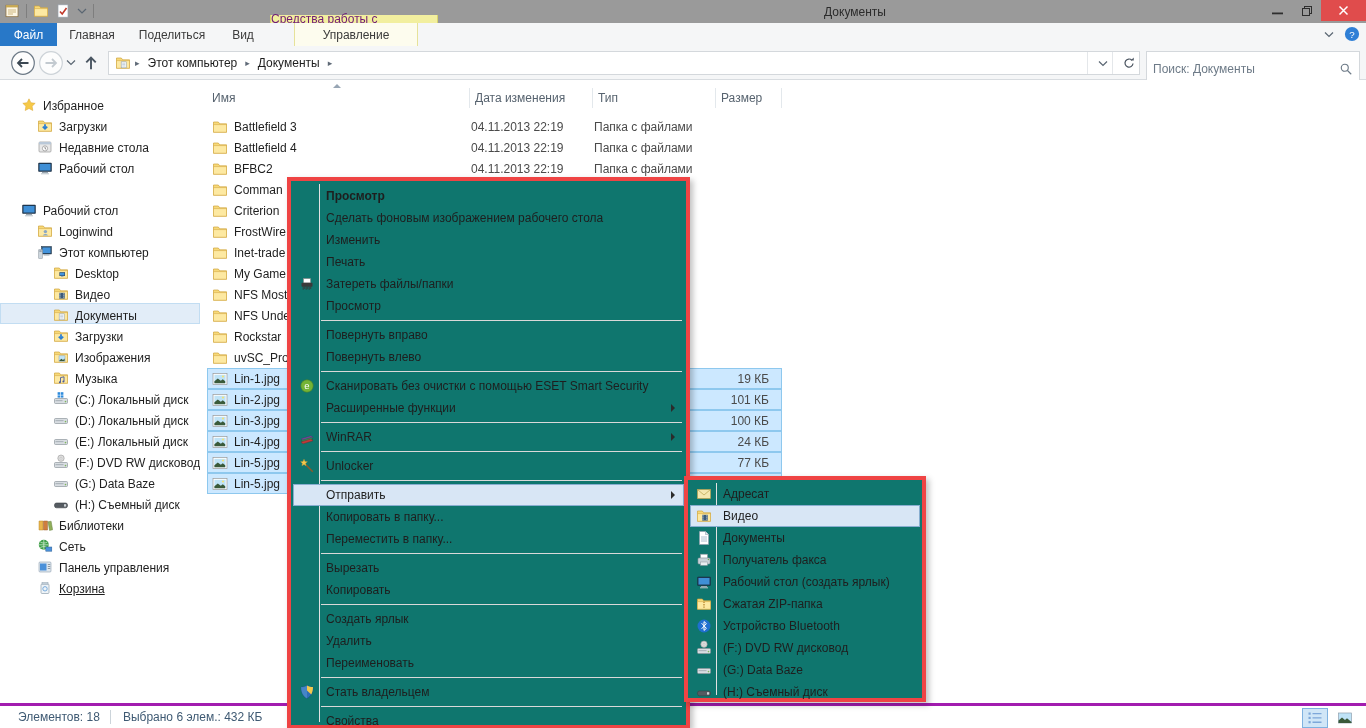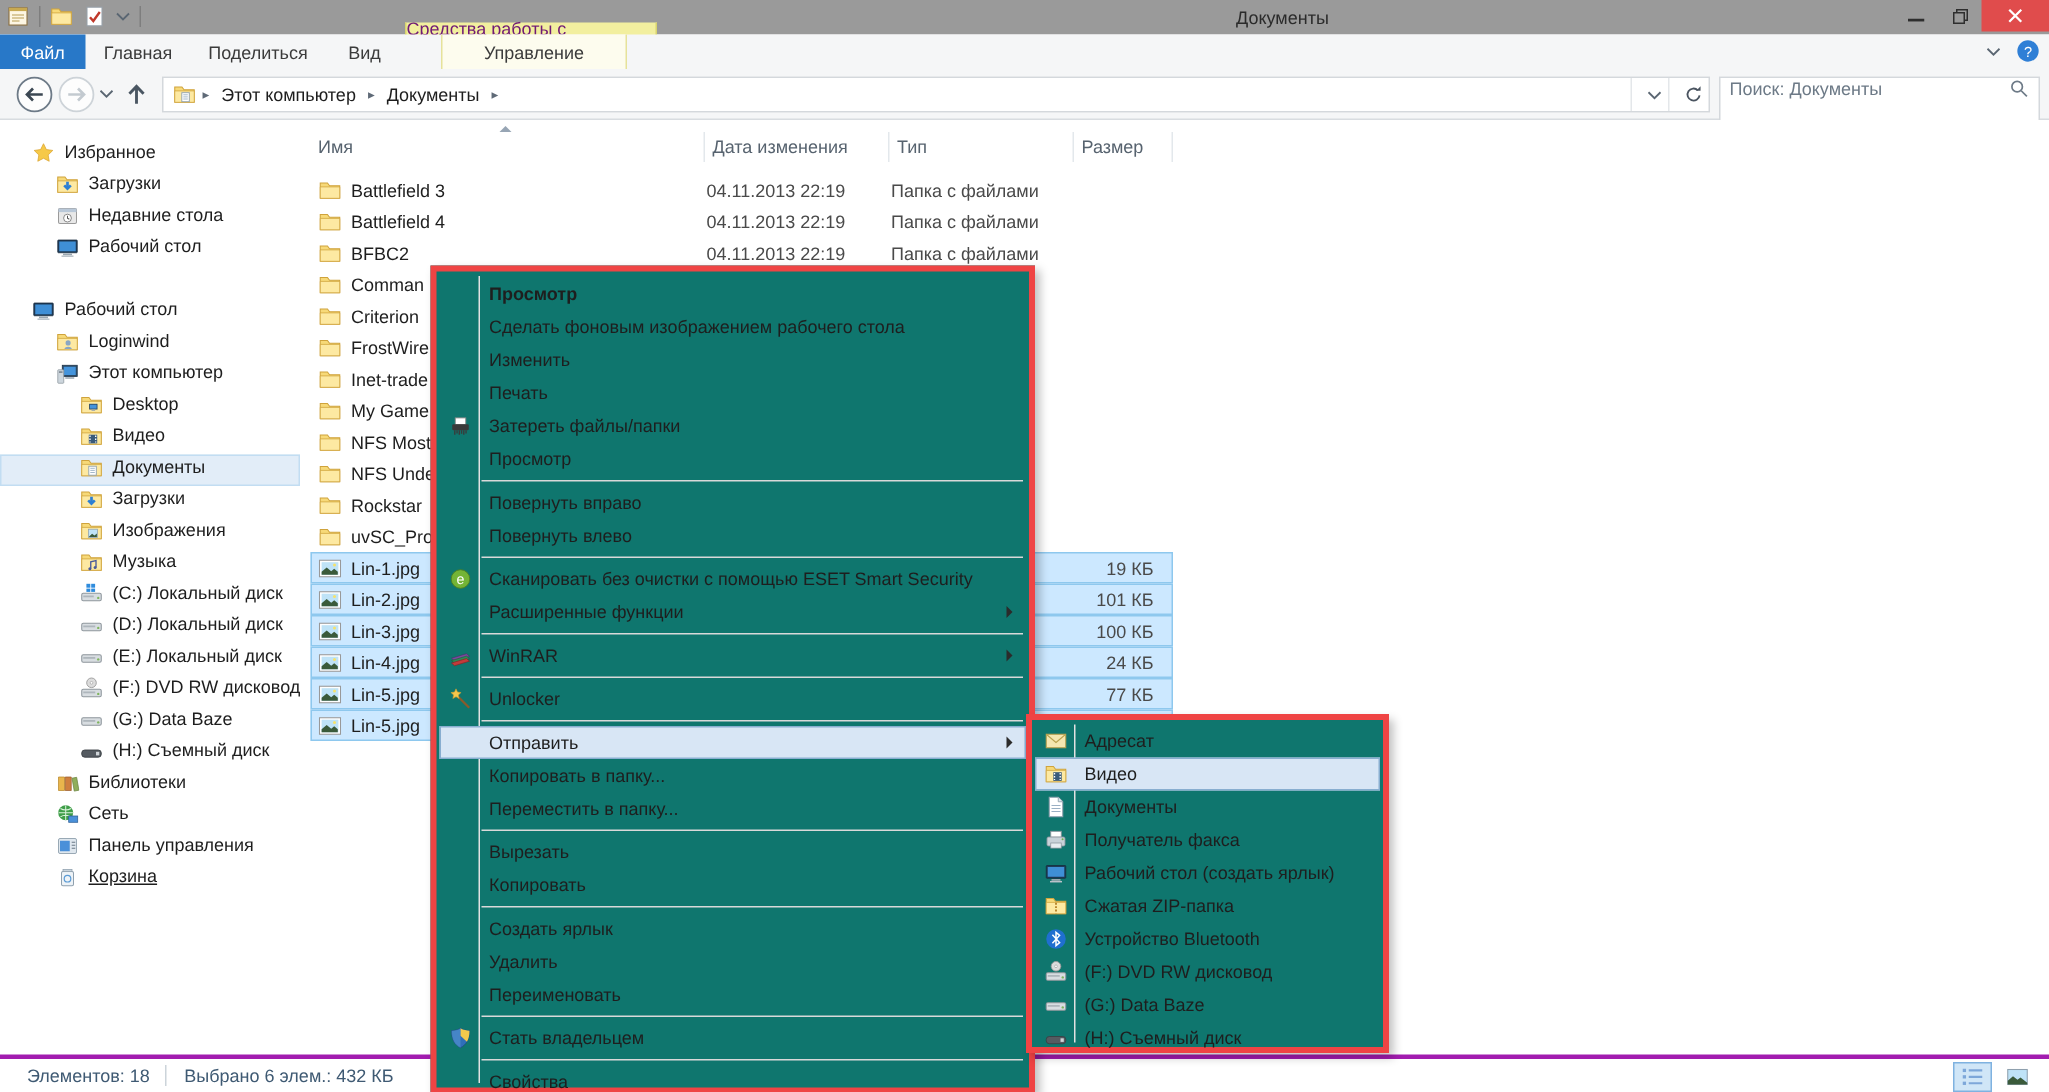--- a/index.html
+++ b/index.html
@@ -35,29 +35,29 @@
   #btn-back{left:10px}#btn-fwd{left:38px}
   #nav-caret{position:absolute;left:66px;top:13px;width:10px;height:7px}
   #btn-up{position:absolute;left:82px;top:8px;width:18px;height:18px}
   #addressbar{position:absolute;left:108px;top:5px;width:1032px;height:24px;background:#fff;border:1px solid #d4d8dc;box-sizing:border-box;display:flex;align-items:center}
   #addressbar .ic{margin-left:6px}
   .bsep{color:#5f6a77;font-size:9px;padding:0 4px}
   .crumb{padding:0 4px;color:#1e1e1e;white-space:nowrap}
   #addr-spacer{flex:1}
   #addr-caret{width:24px;display:flex;justify-content:center;border-left:1px solid #e4e7ea;height:22px;align-items:center}
   #addr-refresh{width:26px;display:flex;justify-content:center;border-left:1px solid #e4e7ea;height:22px;align-items:center}
-  #searchbox{position:absolute;left:1146px;top:5px;width:214px;height:36px;background:#fff;border:1px solid #d4d8dc;box-sizing:border-box;display:flex;align-items:flex-start}
+  #searchbox{position:absolute;left:1146px;top:5px;width:214px;height:36px;background:#fff;border:1px solid #d4d8dc;box-sizing:border-box;display:flex;align-items:center}
   #searchbox input{flex:1;border:none;outline:none;padding:0 6px;font:12px "Liberation Sans",sans-serif;color:#444;background:transparent}
   #searchbox input::placeholder{color:#6d7a87;opacity:1}
   #searchbox .ic{margin-right:6px}
 
   
   #main{position:absolute;left:0;top:80px;width:1366px;height:623px;background:#fff}
   #sidebar{position:absolute;left:0;top:0;width:200px;height:623px;padding-top:13px;box-sizing:border-box;overflow:hidden}
-  .side-item{height:21px;display:flex;align-items:flex-start;gap:6px;border:1px solid transparent;box-sizing:border-box;white-space:nowrap}
+  .side-item{height:21px;display:flex;align-items:flex-end;gap:6px;border:1px solid transparent;box-sizing:border-box;white-space:nowrap}
   .side-item.sel{background:#e2edf8;border-color:#c2ddf2}
   .side-spacer{height:21px}
   .slb{color:#1e1e1e}
 
   #filearea{position:absolute;left:200px;top:0;width:1166px;height:623px}
   #fhead{position:absolute;left:7px;top:8px;height:20px;display:flex;color:#57636f}
   .hcell{box-sizing:border-box;border-right:1px solid #e3e8ec;padding-left:5px;display:flex;align-items:center;position:relative}
   .hc0{width:263px}.hc1{width:123px}.hc2{width:123px}.hc3{width:66px}
   #sortcaret{position:absolute;left:126px;top:-4px;width:0;height:0;border-left:4px solid transparent;border-right:4px solid transparent;border-bottom:4px solid #97a5b4}
   .frow{position:absolute;left:7px;width:575px;height:21px;display:flex;align-items:center;border:1px solid transparent;box-sizing:border-box}

